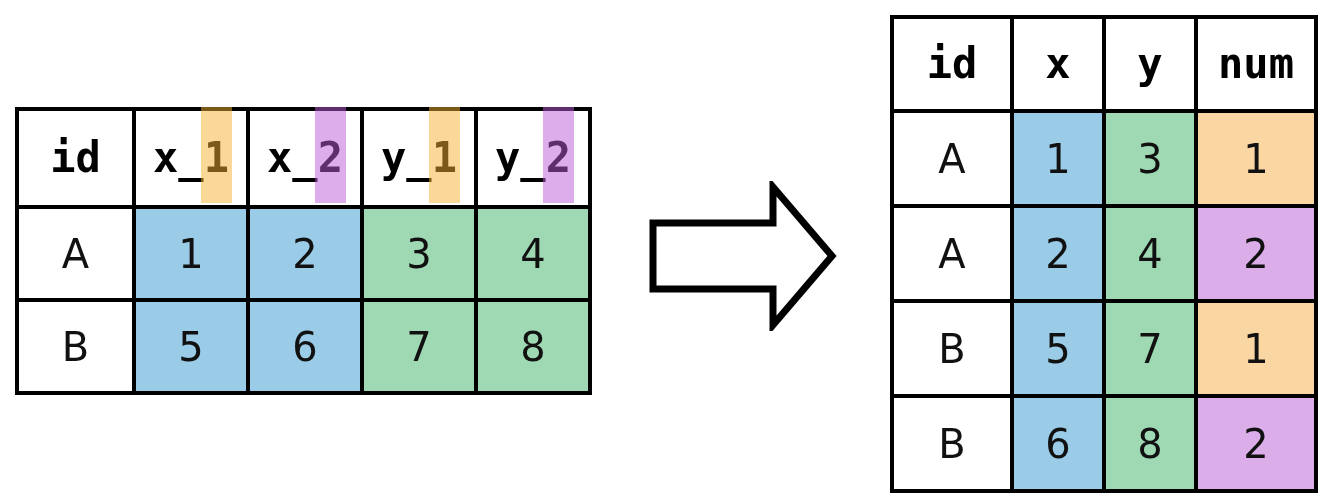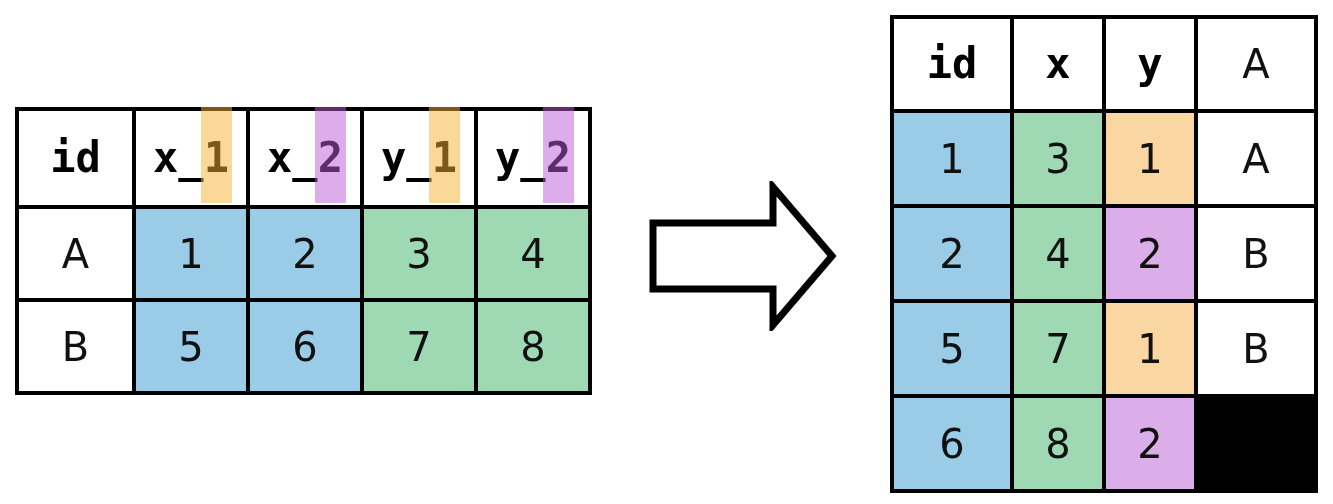--- a/index.html
+++ b/index.html
@@ -116,20 +116,21 @@
 
   <svg class="arrow" viewBox="0 0 190 150" xmlns="http://www.w3.org/2000/svg">
     <polygon points="5,42 125,42 125,6 184,75 125,144 125,108 5,108" fill="#ffffff" stroke="#000000" stroke-width="7" stroke-linejoin="miter"></polygon>
   </svg>
 
   <div class="tbl tbl-right">
 
     <div class="cell hdr">id</div>
     <div class="cell hdr">x</div>
     <div class="cell hdr">y</div>
+    <div class="cell hdr">num</div>
 
     <div class="cell">A</div>
     <div class="cell fill-blue">1</div>
     <div class="cell fill-green">3</div>
     <div class="cell fill-orange">1</div>
 
     <div class="cell">A</div>
     <div class="cell fill-blue">2</div>
     <div class="cell fill-green">4</div>
     <div class="cell fill-purple">2</div>

